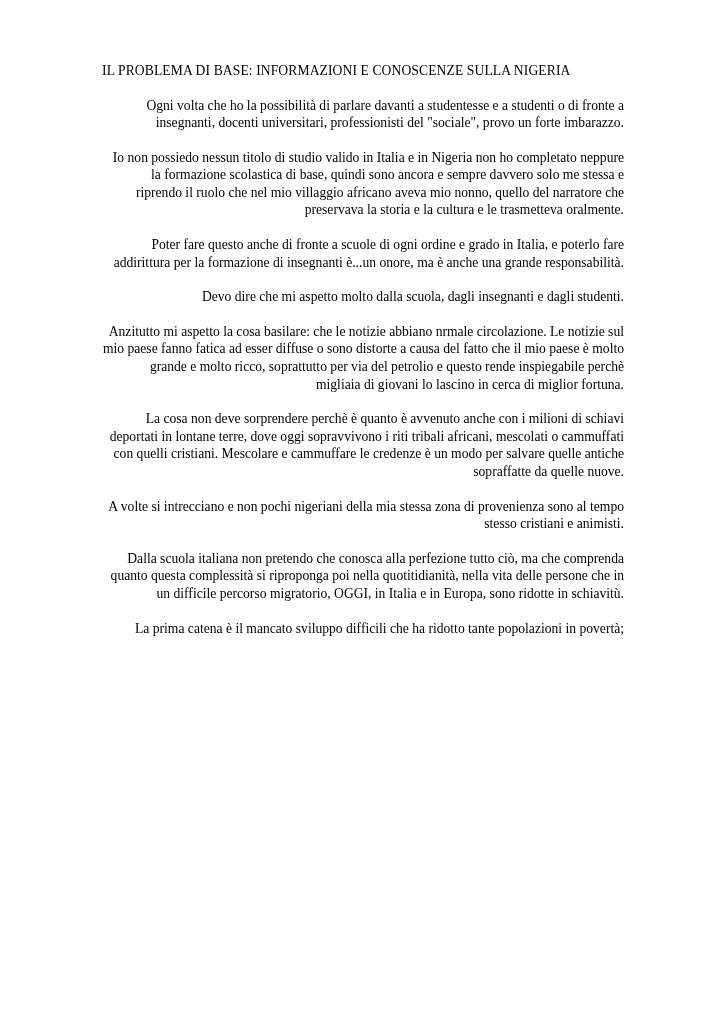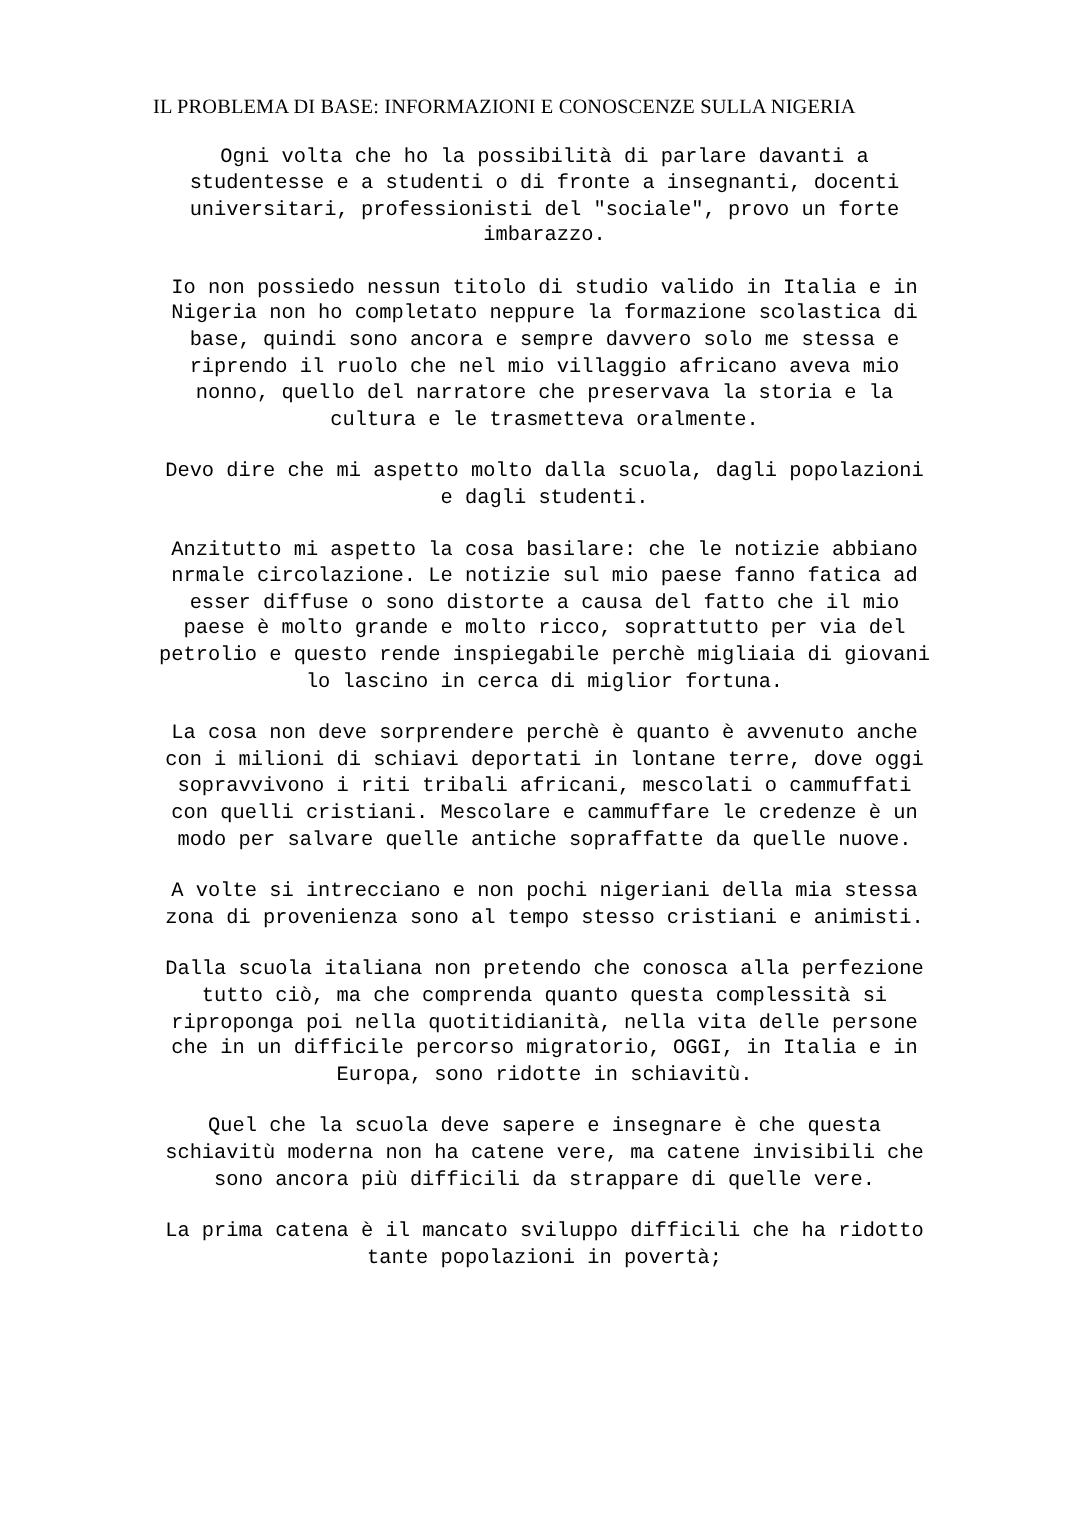--- a/index.html
+++ b/index.html
@@ -23,31 +23,30 @@
     font-size: 13.6px;
     font-weight: normal;
     line-height: 17.5px;
     margin: 0 0 17px 0;
     letter-spacing: 0.1px;
   }
   .doc-paragraph {
     font-size: 13.6px;
     line-height: 17.6px;
     margin: 0 0 17px 0;
-    text-align: center;
-    font-family: Liberation Mono, monospace;
+    text-align: right;
   }
 </style>
 </head>
 <body>
 
 <main class="page">
   <h1 class="doc-title">IL PROBLEMA DI BASE: INFORMAZIONI E CONOSCENZE SULLA NIGERIA</h1>
   <p class="doc-paragraph">Ogni volta che ho la possibilità di parlare davanti a studentesse e a studenti o di fronte a insegnanti, docenti universitari, professionisti del "sociale", provo un forte imbarazzo.</p>
   <p class="doc-paragraph">Io non possiedo nessun titolo di studio valido in Italia e in Nigeria non ho completato neppure la formazione scolastica di base, quindi sono ancora e sempre davvero solo me stessa e riprendo il ruolo che nel mio villaggio africano aveva mio nonno, quello del narratore che preservava la storia e la cultura e le trasmetteva oralmente.</p>
-  <p class="doc-paragraph">Devo dire che mi aspetto molto dalla scuola, dagli popolazioni e dagli studenti.</p>
+  <p class="doc-paragraph">Poter fare questo anche di fronte a scuole di ogni ordine e grado in Italia, e poterlo fare addirittura per la formazione di insegnanti è...un onore, ma è anche una grande responsabilità.</p>
+  <p class="doc-paragraph">Devo dire che mi aspetto molto dalla scuola, dagli insegnanti e dagli studenti.</p>
   <p class="doc-paragraph">Anzitutto mi aspetto la cosa basilare: che le notizie abbiano nrmale circolazione. Le notizie sul mio paese fanno fatica ad esser diffuse o sono distorte a causa del fatto che il mio paese è molto grande e molto ricco, soprattutto per via del petrolio e questo rende inspiegabile perchè migliaia di giovani lo lascino in cerca di miglior fortuna.</p>
   <p class="doc-paragraph">La cosa non deve sorprendere perchè è quanto è avvenuto anche con i milioni di schiavi deportati in lontane terre, dove oggi sopravvivono i riti tribali africani, mescolati o cammuffati con quelli cristiani. Mescolare e cammuffare le credenze è un modo per salvare quelle antiche sopraffatte da quelle nuove.</p>
   <p class="doc-paragraph">A volte si intrecciano e non pochi nigeriani della mia stessa zona di provenienza sono al tempo stesso cristiani e animisti.</p>
   <p class="doc-paragraph">Dalla scuola italiana non pretendo che conosca alla perfezione tutto ciò, ma che comprenda quanto questa complessità si riproponga poi nella quotitidianità, nella vita delle persone che in un difficile percorso migratorio, OGGI, in Italia e in Europa, sono ridotte in schiavitù.</p>
-  <p class="doc-paragraph">Quel che la scuola deve sapere e insegnare è che questa schiavitù moderna non ha catene vere, ma catene invisibili che sono ancora più difficili da strappare di quelle vere.</p>
   <p class="doc-paragraph">La prima catena è il mancato sviluppo difficili che ha ridotto tante popolazioni in povertà;</p>
 </main>
 
 </body></html>

